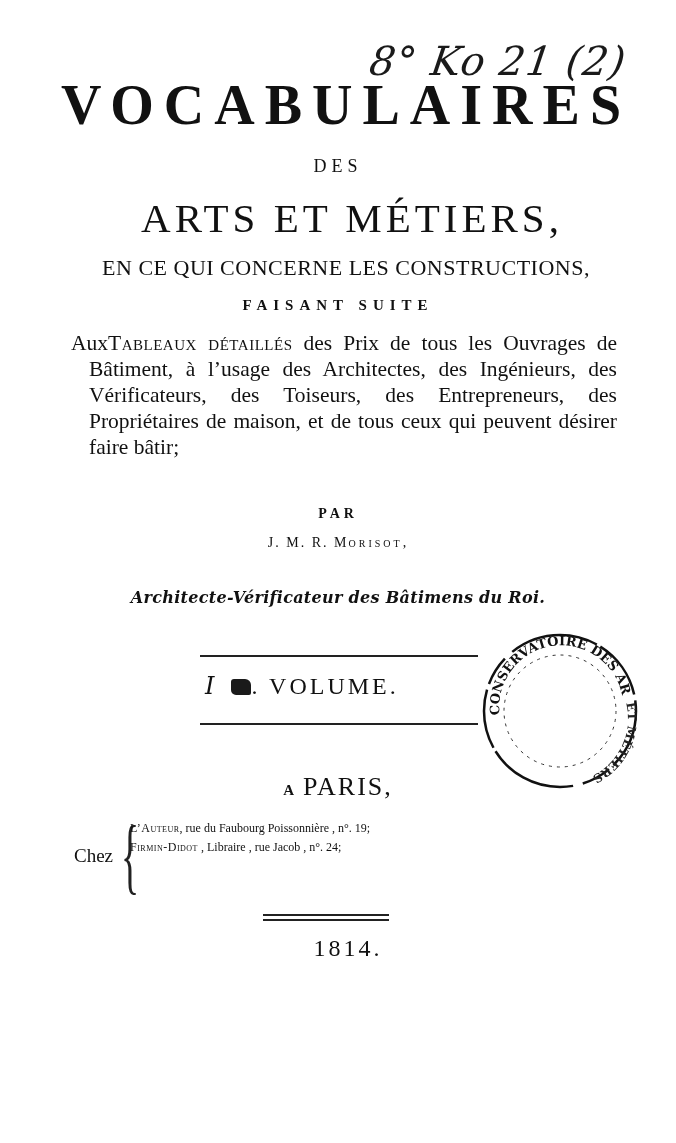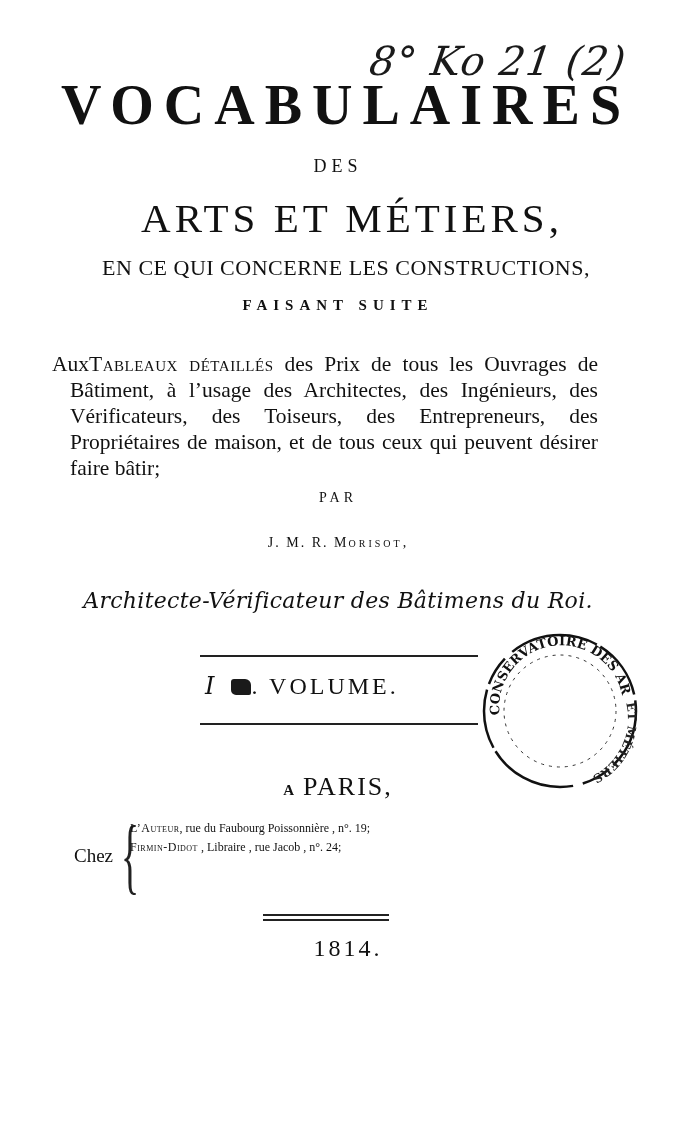--- a/index.html
+++ b/index.html
@@ -23,33 +23,33 @@
     .title-arts {
       top: 190px; font-size: 41px; letter-spacing: 4px; line-height: 56px;
       padding-left: 14px;
     }
     .subtitle {
       top: 253px; font-size: 22px; letter-spacing: 0.5px; line-height: 30px; padding-left: 8px;
     }
     .faisant { top: 297px; font-size: 15px; font-weight: bold; letter-spacing: 6px; }
 
     .desc {
-      left: 52px; top: 330px; width: 546px; font-size: 21.5px; line-height: 26px;
+      left: 71px; top: 330px; width: 546px; font-size: 21.5px; line-height: 26px;
       text-align: justify;
-      margin-top: 21px;
     }
     .desc p { margin: 0; text-indent: -18px; padding-left: 18px; }
     .sc { font-variant: small-caps; letter-spacing: 0.5px; }
 
-    .par { top: 490px; font-size: 14px; font-weight: normal; letter-spacing: 4px; }
+    .par { top: 506px; font-size: 14px; font-weight: bold; letter-spacing: 4px; }
     .author { top: 535px; font-size: 14px; letter-spacing: 2px; }
     .author .sc { letter-spacing: 3px; }
     .role {
-      top: 588px; font-size: 22px; font-style: italic; letter-spacing: 0.3px;
+      top: 588px; font-size: 16px; font-style: italic; letter-spacing: 0.3px;
       font-family: "DejaVu Serif", serif;
+      font-weight: bold;
     }
 
     .rule { background: #222; height: 2px; }
     .rule-top { left: 200px; top: 655px; width: 278px; }
     .rule-bot { left: 200px; top: 723px; width: 278px; }
     .volume { left: 205px; top: 672px; font-size: 24px; letter-spacing: 3px; }
     .volume .hand { font-family: "DejaVu Serif", serif; font-style: italic; letter-spacing: 2px; }
 
     .stamp { left: 476px; top: 625px; width: 168px; height: 168px; }
 

